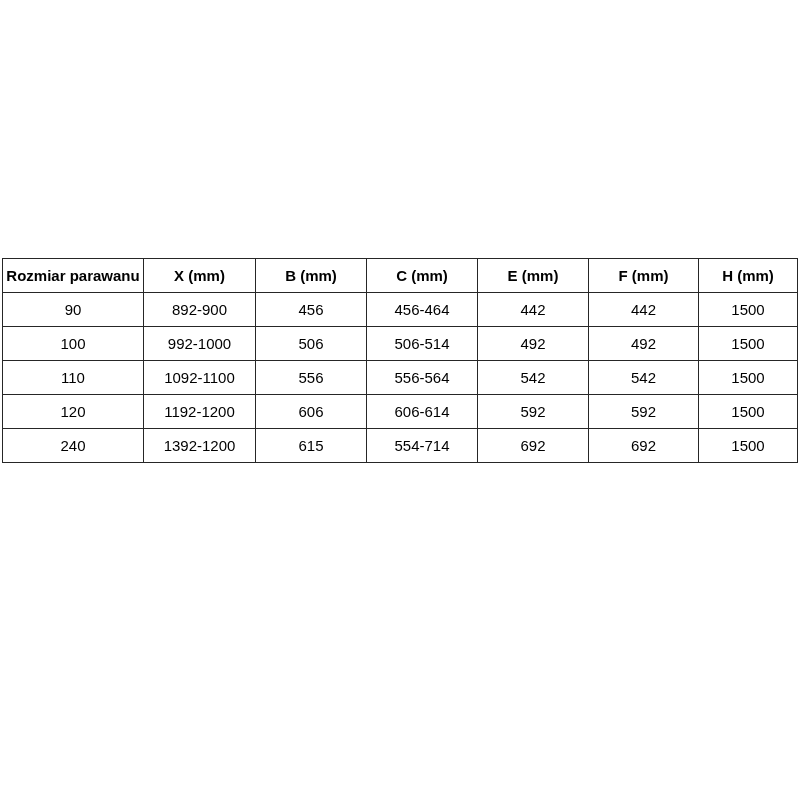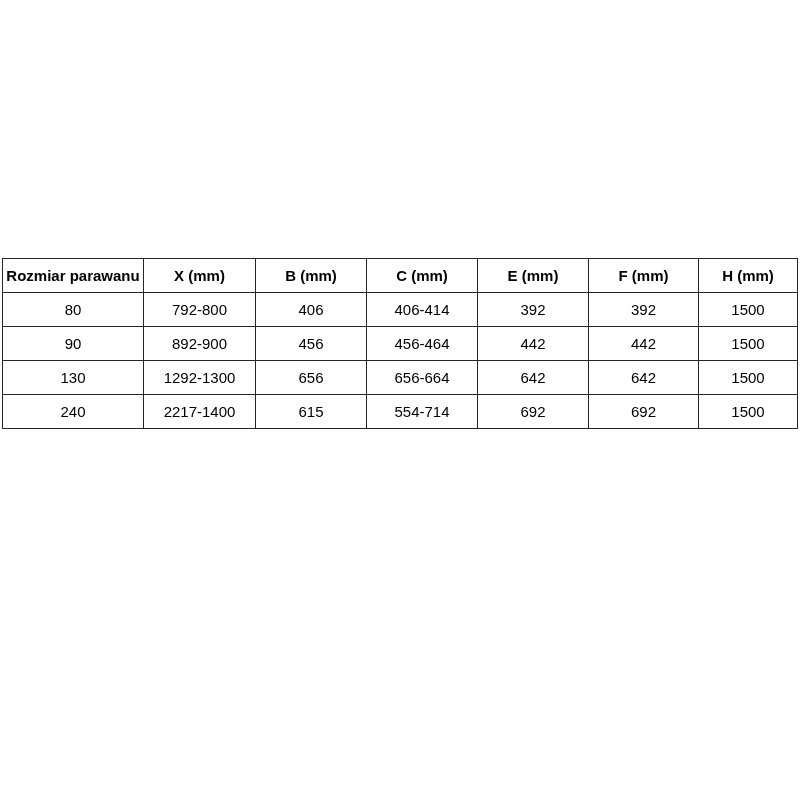--- a/index.html
+++ b/index.html
@@ -68,49 +68,58 @@
         <th>X (mm)</th>
         <th>B (mm)</th>
         <th>C (mm)</th>
         <th>E (mm)</th>
         <th>F (mm)</th>
         <th>H (mm)</th>
       </tr>
     </thead>
     <tbody>
       <tr>
-        <td>80</td>
-        <td>792-800</td>
-        <td>406</td>
-        <td>406-414</td>
-        <td>392</td>
-        <td>392</td>
-        <td>1500</td>
-      </tr>
-      <tr>
         <td>90</td>
         <td>892-900</td>
         <td>456</td>
         <td>456-464</td>
         <td>442</td>
         <td>442</td>
         <td>1500</td>
       </tr>
       <tr>
-        <td>130</td>
-        <td>1292-1300</td>
-        <td>656</td>
-        <td>656-664</td>
-        <td>642</td>
-        <td>642</td>
+        <td>100</td>
+        <td>992-1000</td>
+        <td>506</td>
+        <td>506-514</td>
+        <td>492</td>
+        <td>492</td>
+        <td>1500</td>
+      </tr>
+      <tr>
+        <td>110</td>
+        <td>1092-1100</td>
+        <td>556</td>
+        <td>556-564</td>
+        <td>542</td>
+        <td>542</td>
+        <td>1500</td>
+      </tr>
+      <tr>
+        <td>120</td>
+        <td>1192-1200</td>
+        <td>606</td>
+        <td>606-614</td>
+        <td>592</td>
+        <td>592</td>
         <td>1500</td>
       </tr>
       <tr>
         <td>240</td>
-        <td>2217-1400</td>
+        <td>1392-1200</td>
         <td>615</td>
         <td>554-714</td>
         <td>692</td>
         <td>692</td>
         <td>1500</td>
       </tr>
     </tbody>
   </table>
 </div>
 

